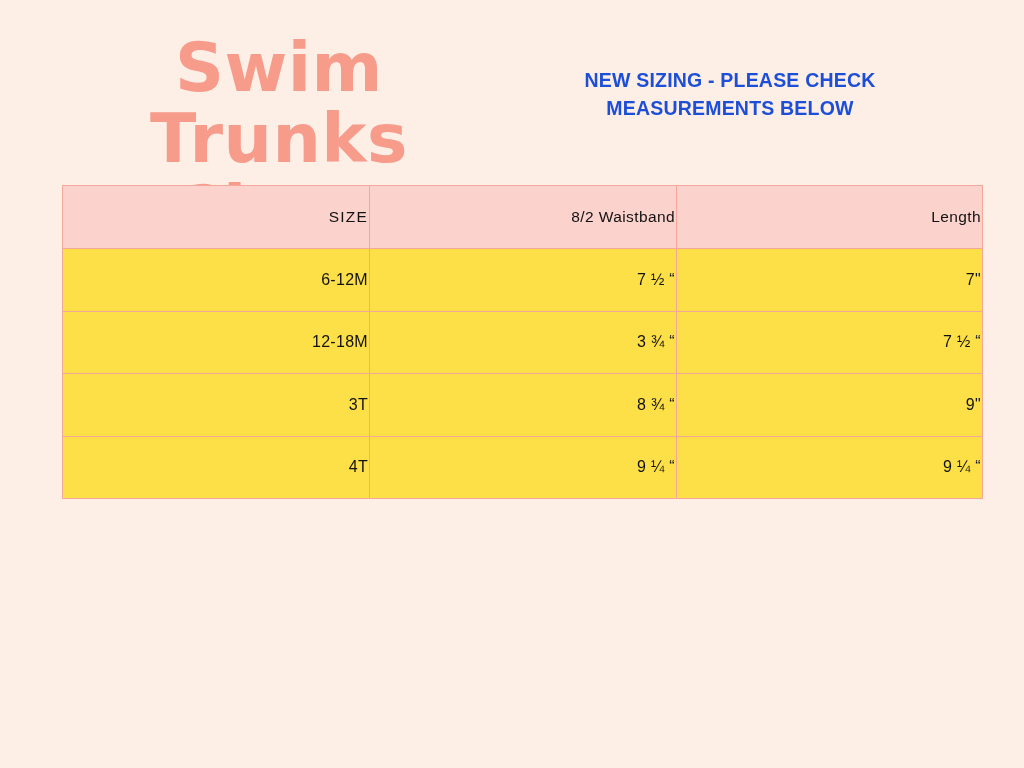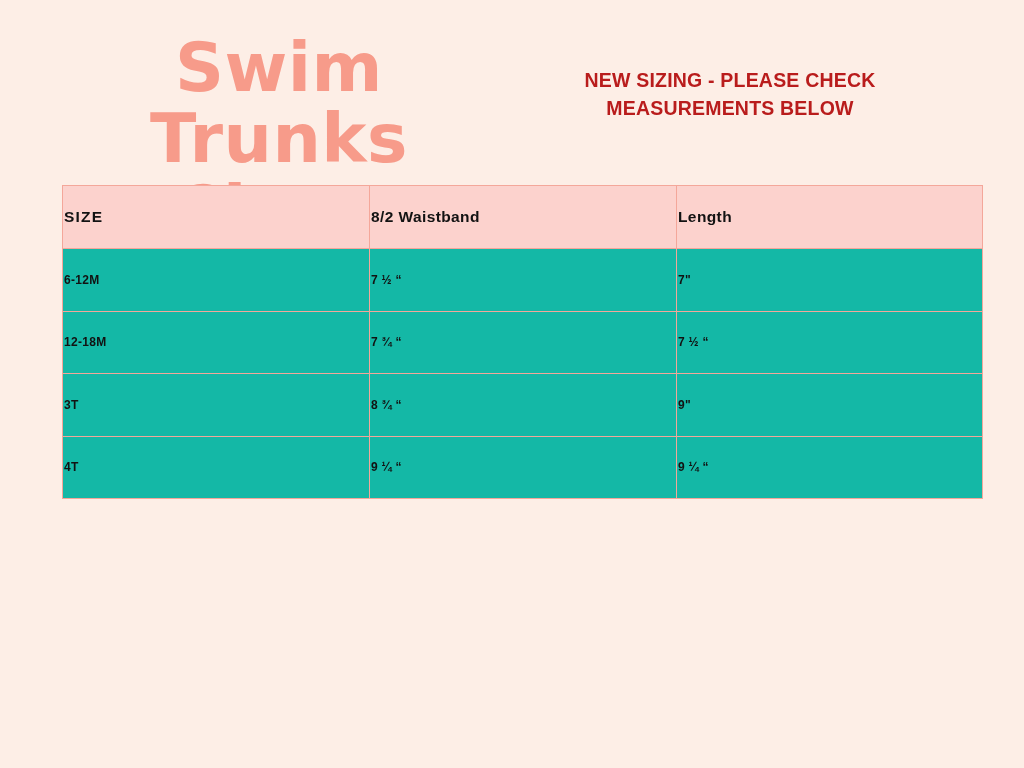--- a/index.html
+++ b/index.html
@@ -37,58 +37,58 @@
     font-size: 68px;
     line-height: 1.05;
     letter-spacing: 0.5px;
   }
   .subtitle {
     position: absolute;
     left: 520px;
     top: 36px;
     width: 420px;
     text-align: center;
-    color: #b91c1c;
+    color: #1d4ed8;
     font-family: "Liberation Sans", sans-serif;
     font-weight: bold;
     font-size: 19.5px;
     line-height: 1.45;
     letter-spacing: 0.2px;
   }
   .table-wrap {
     position: absolute;
     left: 62px;
     top: 185px;
     width: 900px;
   }
   table.size-chart {
     width: 900px;
     border-collapse: collapse;
     table-layout: fixed;
   }
   table.size-chart th,
   table.size-chart td {
     border: 1.5px solid #f4a79a;
-    text-align: left;
+    text-align: right;
     color: #121212;
-    font-weight: bold;
+    font-weight: normal;
   }
   table.size-chart thead th {
     background: #fcd2cd;
     height: 63px;
     font-size: 15.5px;
     letter-spacing: 0.4px;
   }
   table.size-chart thead th.size-col {
     letter-spacing: 1.2px;
   }
   table.size-chart tbody td {
-    background: #14b8a6;
+    background: #fde047;
     height: 62.5px;
-    font-size: 12px;
+    font-size: 16px;
     letter-spacing: 0.3px;
   }
   col.c1 { width: 307px; }
   col.c2 { width: 307px; }
   col.c3 { width: 306px; }
 </style>
 </head>
 <body>
 
 <div class="page">
@@ -113,21 +113,21 @@
         </tr>
       </thead>
       <tbody>
         <tr>
           <td>6-12M</td>
           <td>7 ½ “</td>
           <td>7"</td>
         </tr>
         <tr>
           <td>12-18M</td>
-          <td>7 ¾ “</td>
+          <td>3 ¾ “</td>
           <td>7 ½ “</td>
         </tr>
         <tr>
           <td>3T</td>
           <td>8 ¾ “</td>
           <td>9"</td>
         </tr>
         <tr>
           <td>4T</td>
           <td>9 ¼ “</td>

